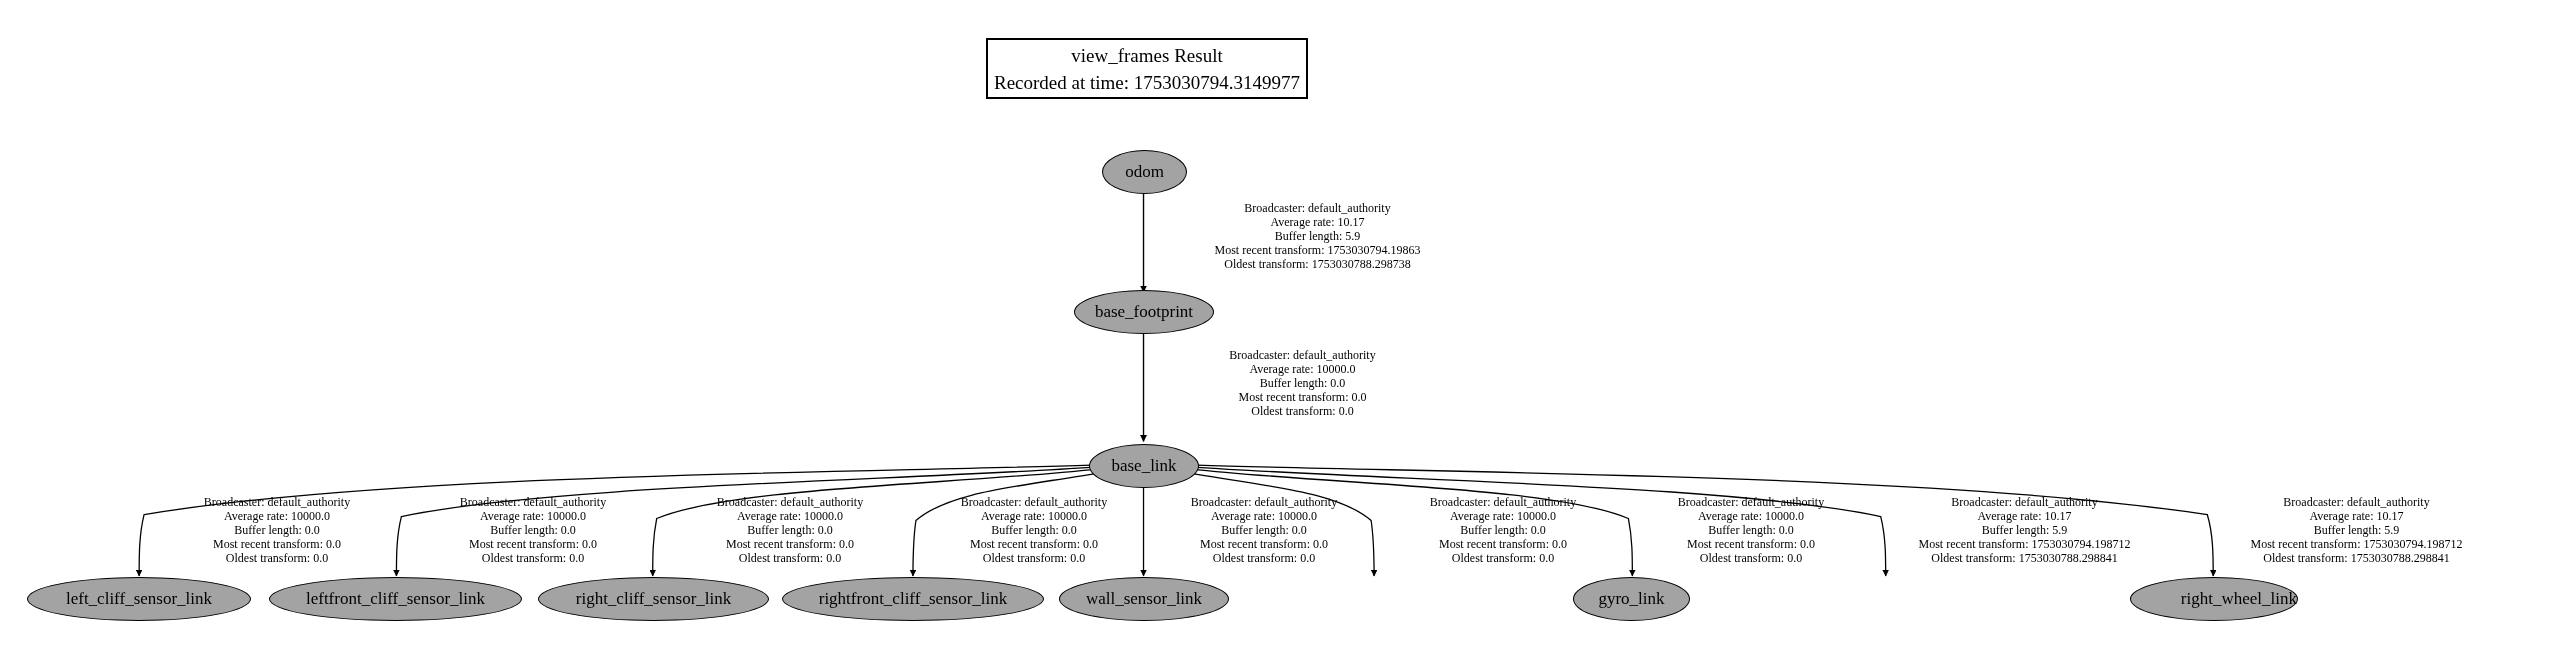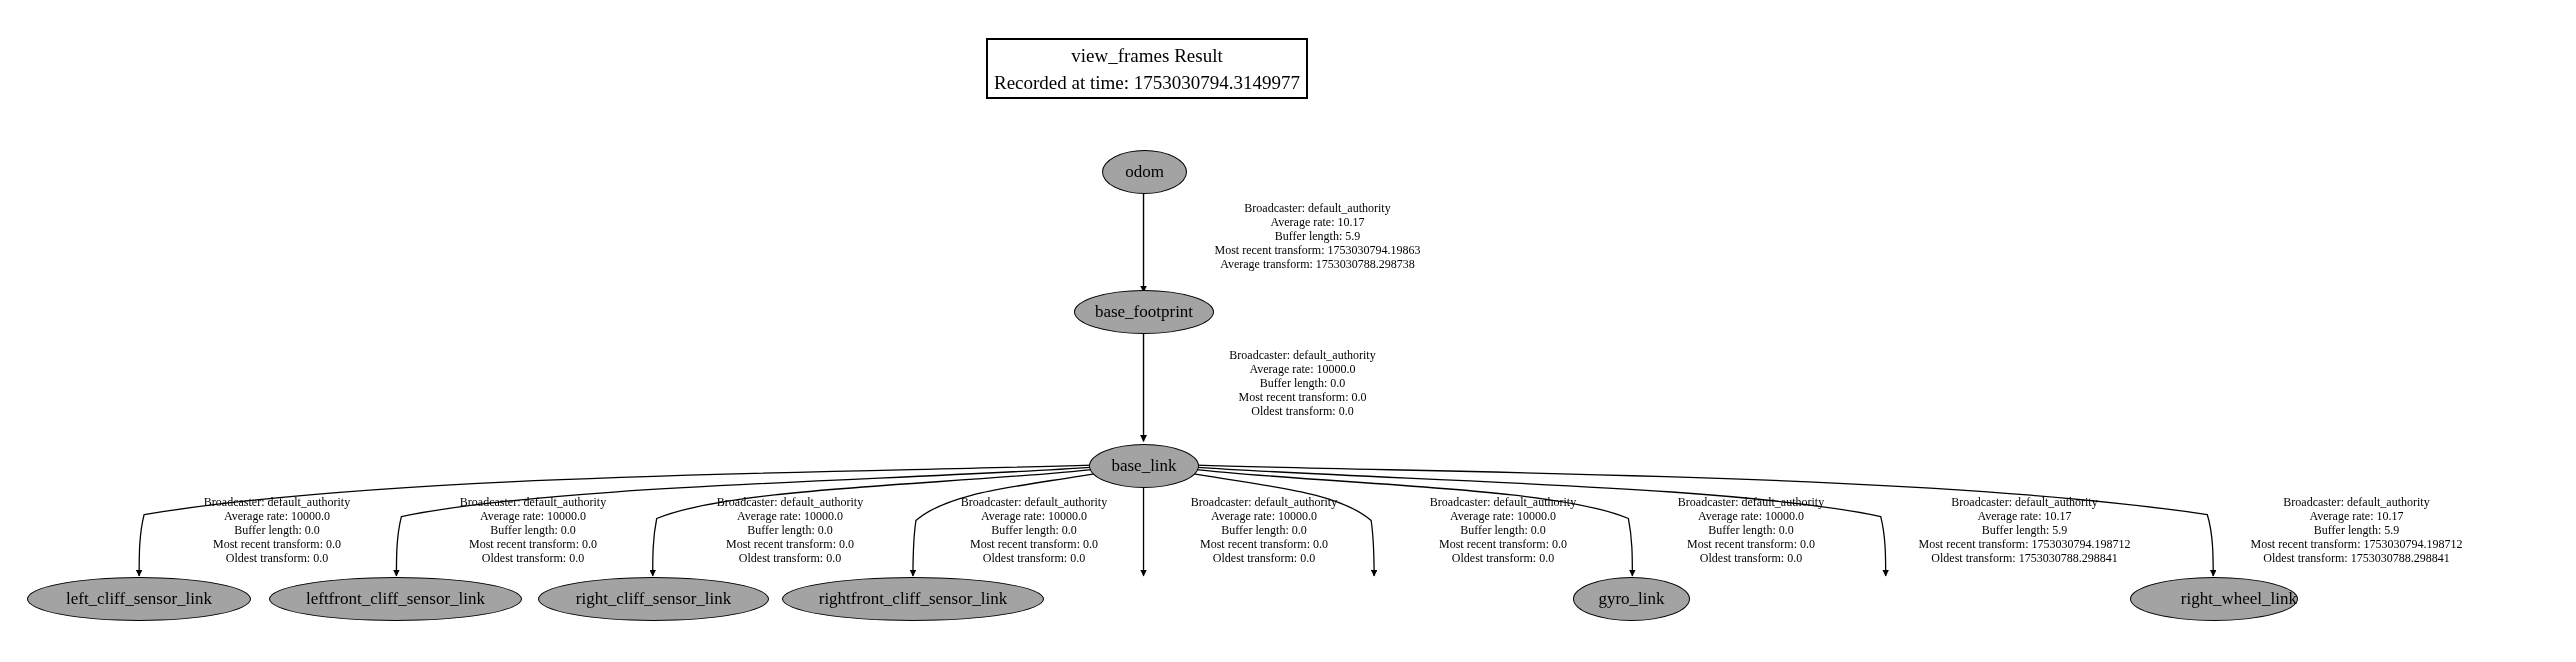--- a/index.html
+++ b/index.html
@@ -128,37 +128,40 @@
   </div>
 
   <div class="node" style="left:538px; top:577px; width:231px; height:44px;text-align:right;">
     <span class="node-label">right_cliff_sensor_link</span>
   </div>
 
   <div class="node" style="left:782px; top:577px; width:262px; height:44px;">
     <span class="node-label">rightfront_cliff_sensor_link</span>
   </div>
 
+  <div class="node" style="left:1059px; top:577px; width:170px; height:44px;">
+    <span class="node-label">wall_sensor_link</span>
+  </div>
 
 
   <div class="node" style="left:1573px; top:577px; width:117px; height:44px;">
     <span class="node-label">gyro_link</span>
   </div>
 
 
   <div class="node" style="left:2130px; top:577px; width:168px; height:44px;justify-content:flex-end;">
     <span class="node-label">right_wheel_link</span>
   </div>
 
   <div class="edge-label" style="left:1149px; top:201px; width:337px;">
     <div>Broadcaster: default_authority</div>
     <div>Average rate: 10.17</div>
     <div>Buffer length: 5.9</div>
     <div>Most recent transform: 1753030794.19863</div>
-    <div>Average transform: 1753030788.298738</div>
+    <div>Oldest transform: 1753030788.298738</div>
   </div>
 
   <div class="edge-label" style="left:1149px; top:348px; width:307px;">
     <div>Broadcaster: default_authority</div>
     <div>Average rate: 10000.0</div>
     <div>Buffer length: 0.0</div>
     <div>Most recent transform: 0.0</div>
     <div>Oldest transform: 0.0</div>
   </div>
 

